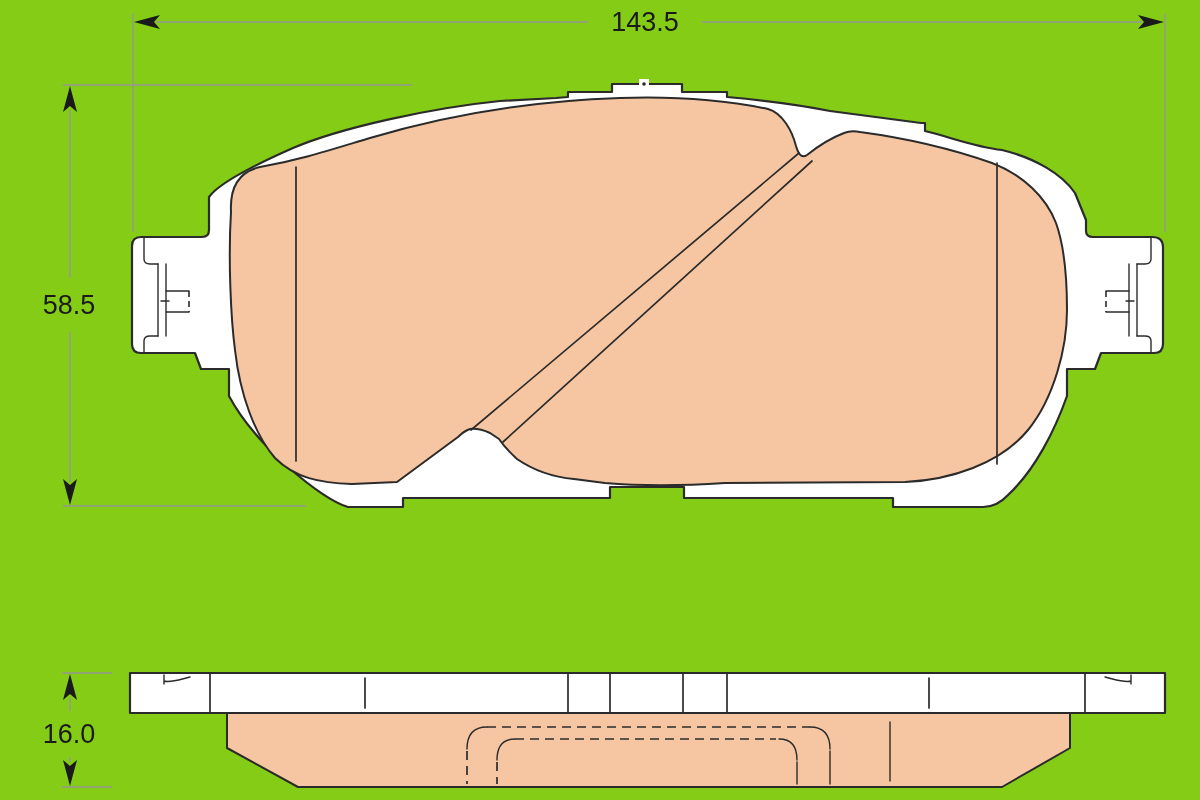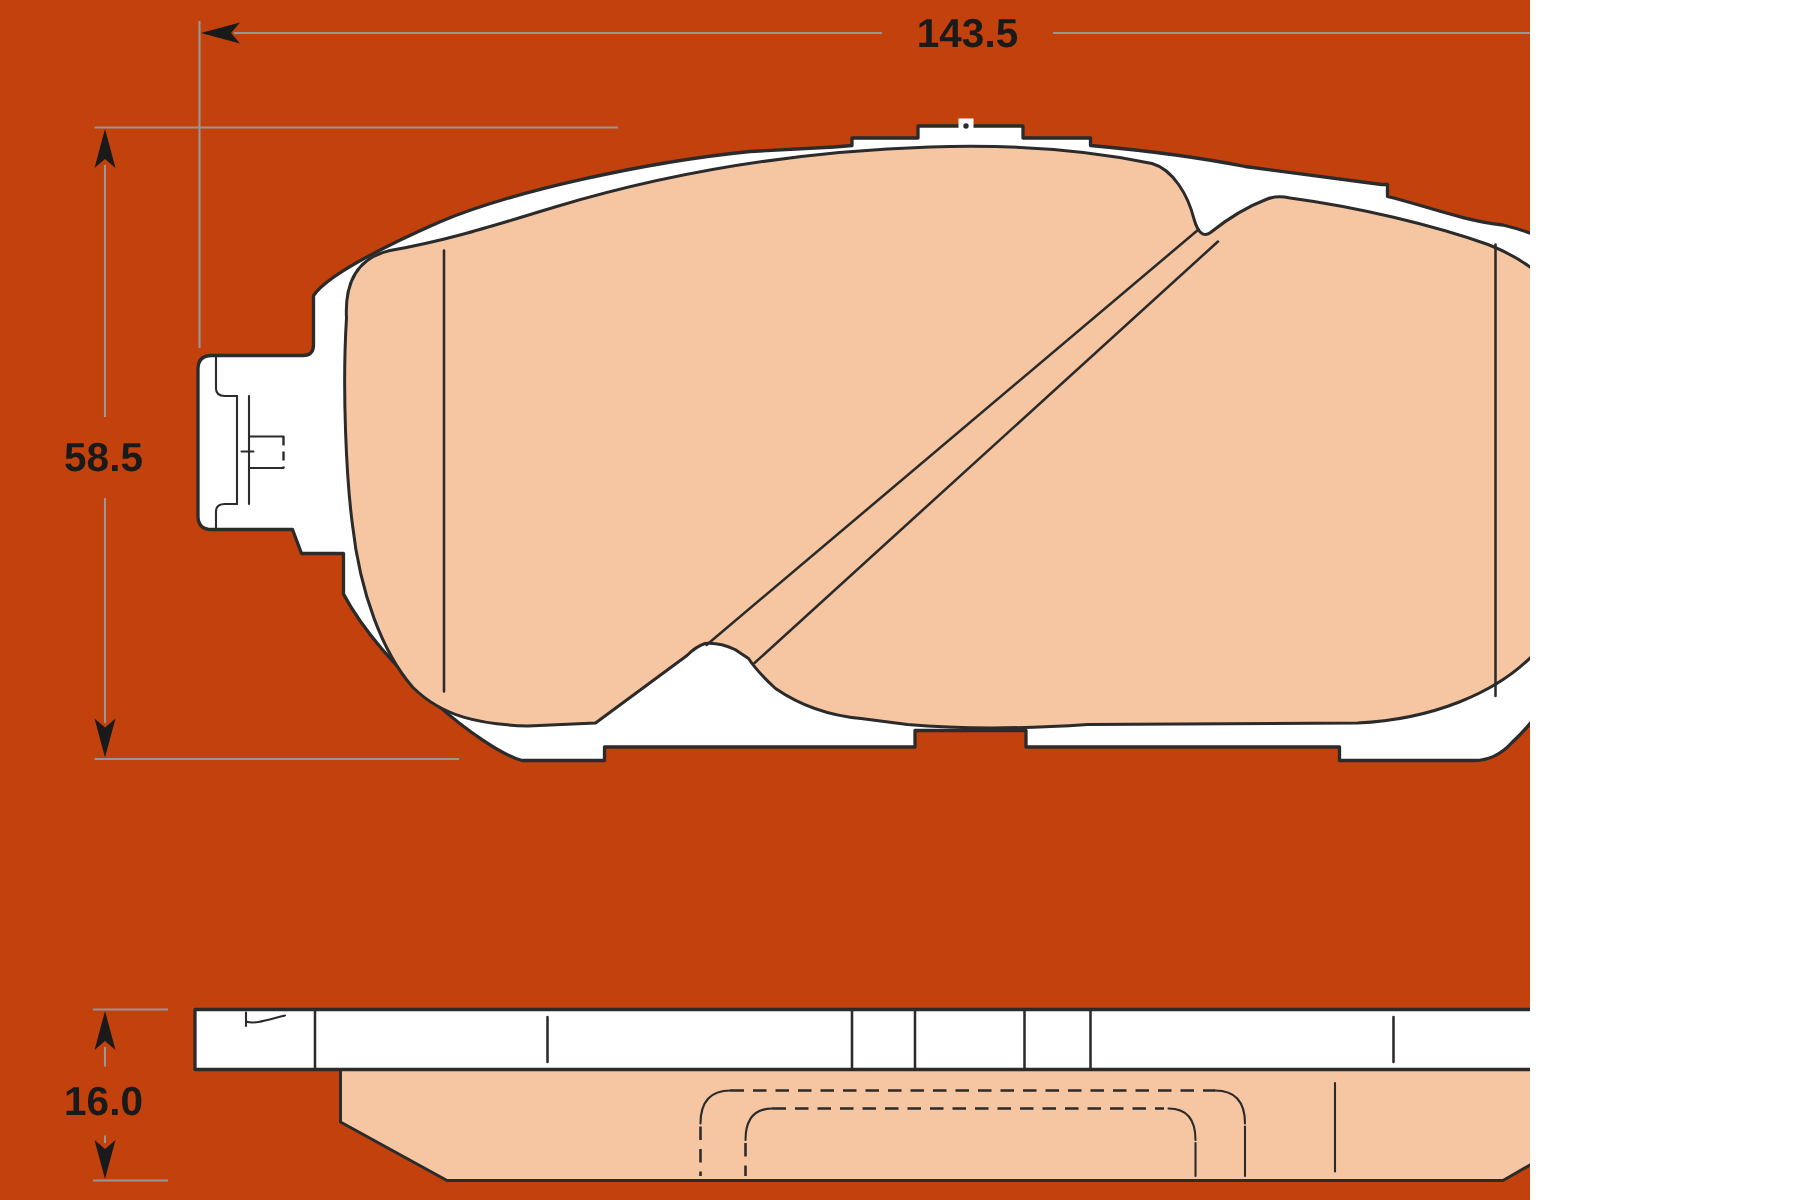--- a/index.html
+++ b/index.html
@@ -1,16 +1,16 @@
 <!DOCTYPE html>
 <html><head>
 <meta charset="utf-8">
 <style>
   html,body{margin:0;padding:0;background:#ffffff;}
-  .stage{position:relative;width:1020px;height:800px;background:#c2410c;overflow:hidden;font-weight:bold;}
+  .stage{position:relative;width:1200px;height:800px;background:#84cc16;overflow:hidden;}
   svg{display:block;}
   .plate{fill:#ffffff;stroke:#2b2b2b;stroke-width:2.2;stroke-linejoin:round;stroke-linecap:round;}
   .friction{stroke:#2b2b2b;stroke-width:2;stroke-linejoin:round;}
   .iline{fill:none;stroke:#2b2b2b;stroke-width:1.7;stroke-linecap:round;}
   .iline-thin{fill:none;stroke:#2b2b2b;stroke-width:1.4;stroke-linecap:round;}
   .hidden-dash{fill:none;stroke:#2b2b2b;stroke-width:1.7;stroke-dasharray:9 6;}
   .clip-dash{fill:none;stroke:#2b2b2b;stroke-width:1.6;stroke-dasharray:6 4;}
   .dim{fill:none;stroke:#979797;stroke-width:1.4;}
   .arrow{fill:#1a1a1a;stroke:none;}
   .dimtext{font-family:"Liberation Sans","DejaVu Sans",sans-serif;font-size:27px;fill:#1a1a1a;}

